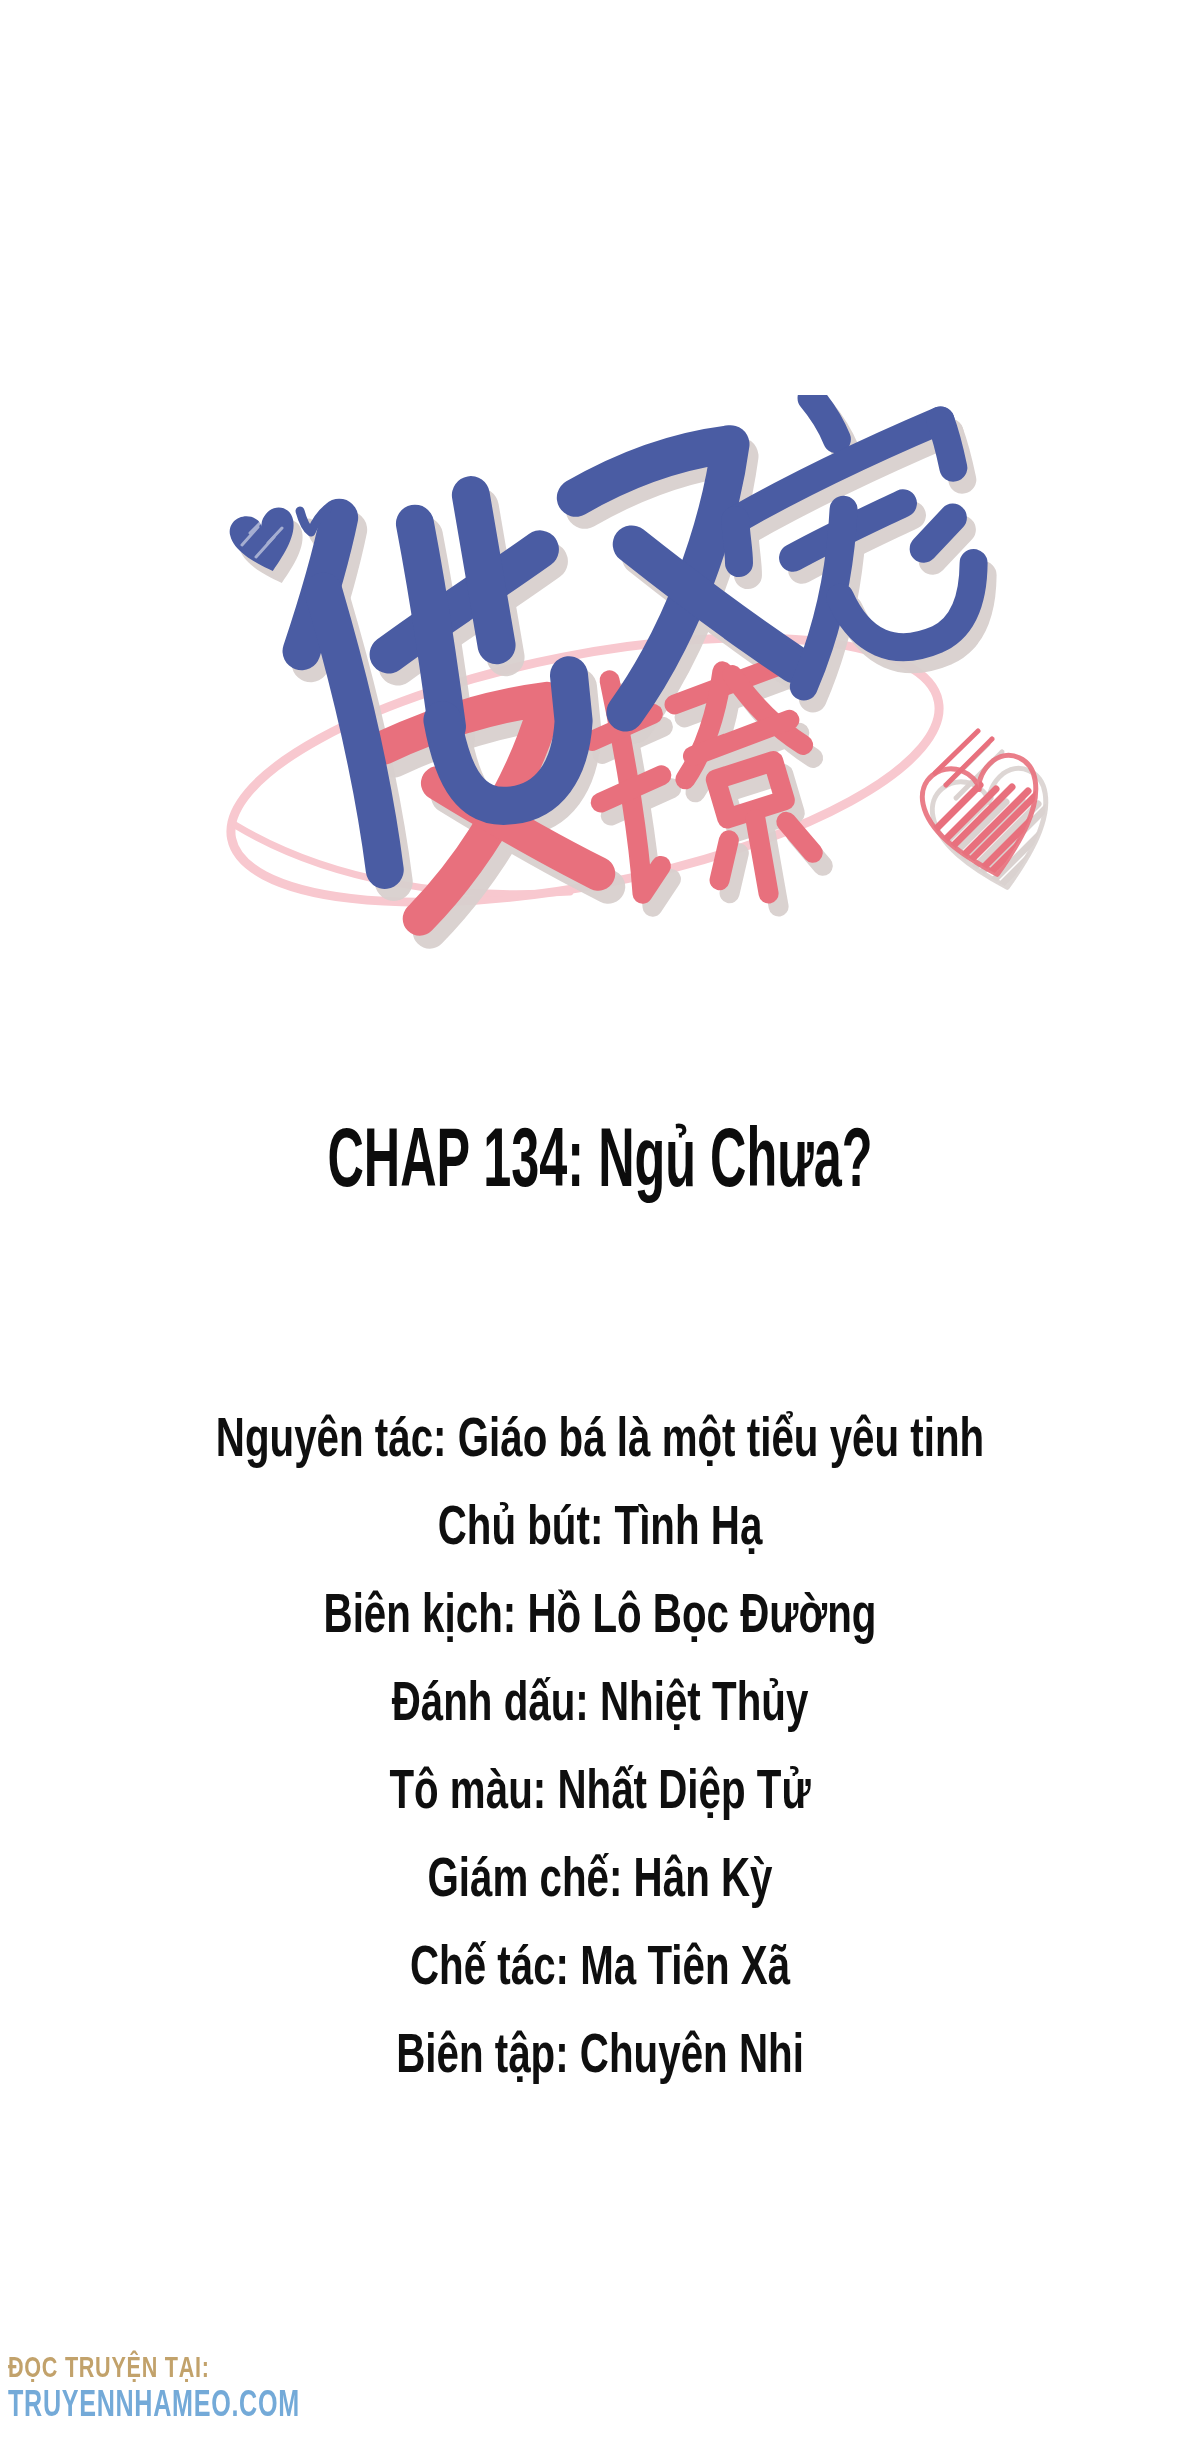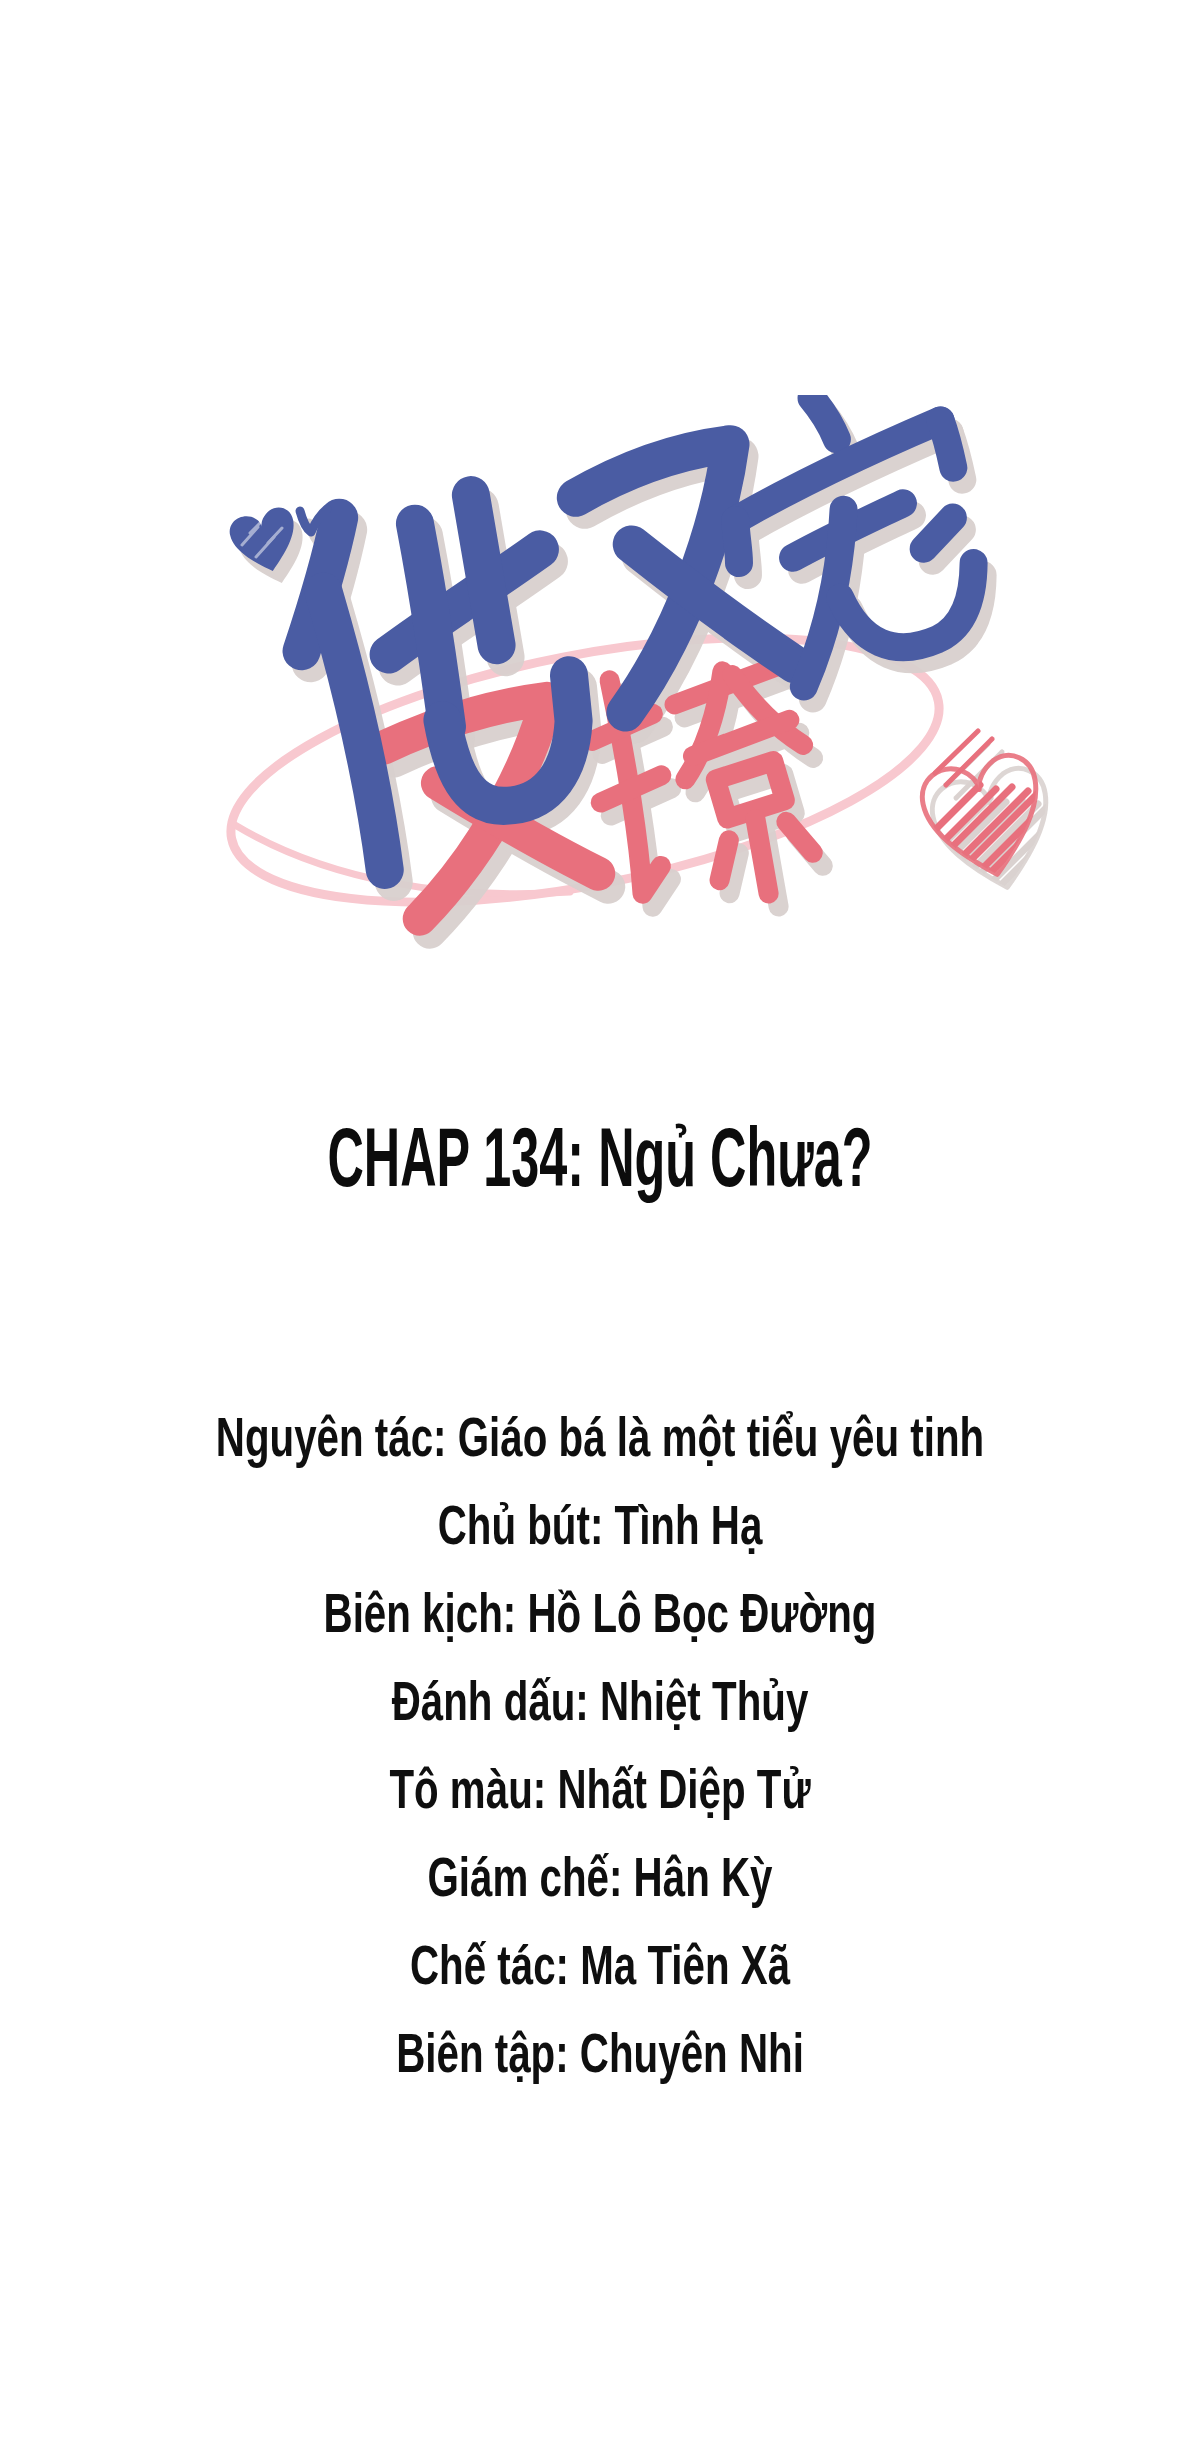--- a/index.html
+++ b/index.html
@@ -164,14 +164,18 @@
     <div class="credit-line">Nguyên tác: Giáo bá là một tiểu yêu tinh</div>
     <div class="credit-line">Chủ bút: Tình Hạ</div>
     <div class="credit-line">Biên kịch: Hồ Lô Bọc Đường</div>
     <div class="credit-line">Đánh dấu: Nhiệt Thủy</div>
     <div class="credit-line">Tô màu: Nhất Diệp Tử</div>
     <div class="credit-line">Giám chế: Hân Kỳ</div>
     <div class="credit-line">Chế tác: Ma Tiên Xã</div>
     <div class="credit-line">Biên tập: Chuyên Nhi</div>
   </div>
 
+  <div class="watermark">
+    <div class="wm-label">ĐỌC TRUYỆN TẠI:</div>
+    <div class="wm-site">TRUYENNHAMEO.COM</div>
+  </div>
 
 </div>
 
 </body></html>

